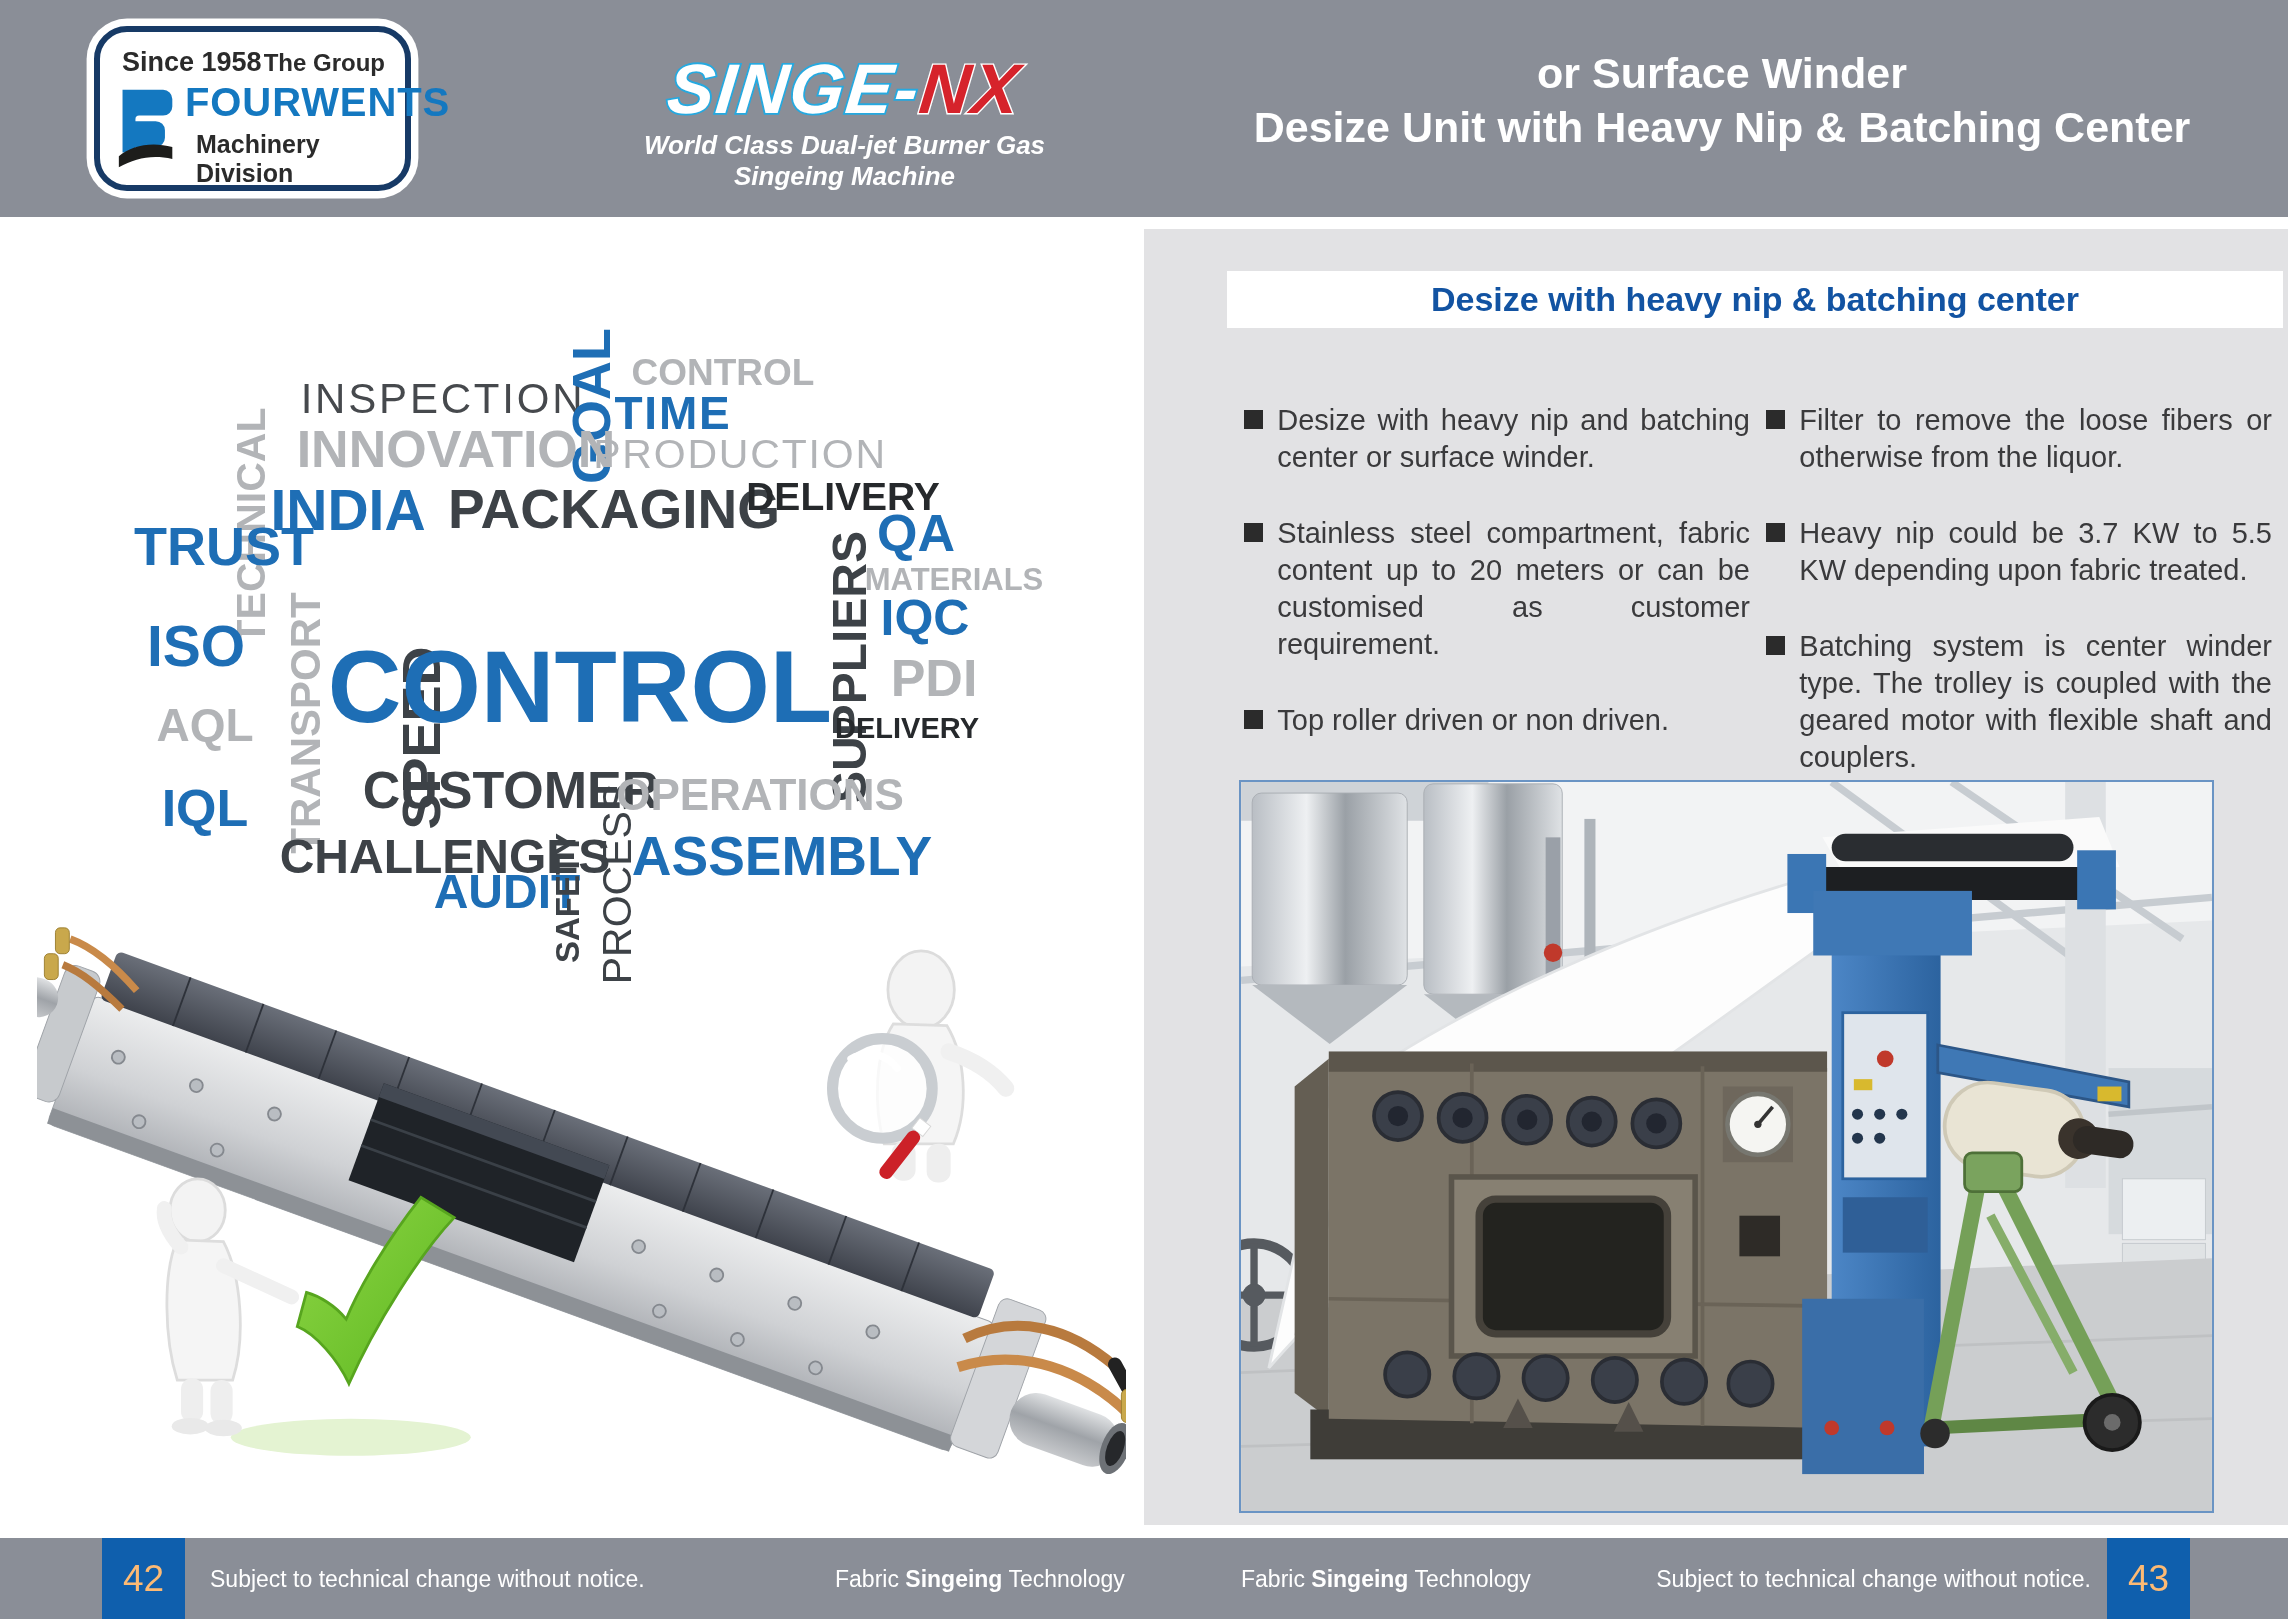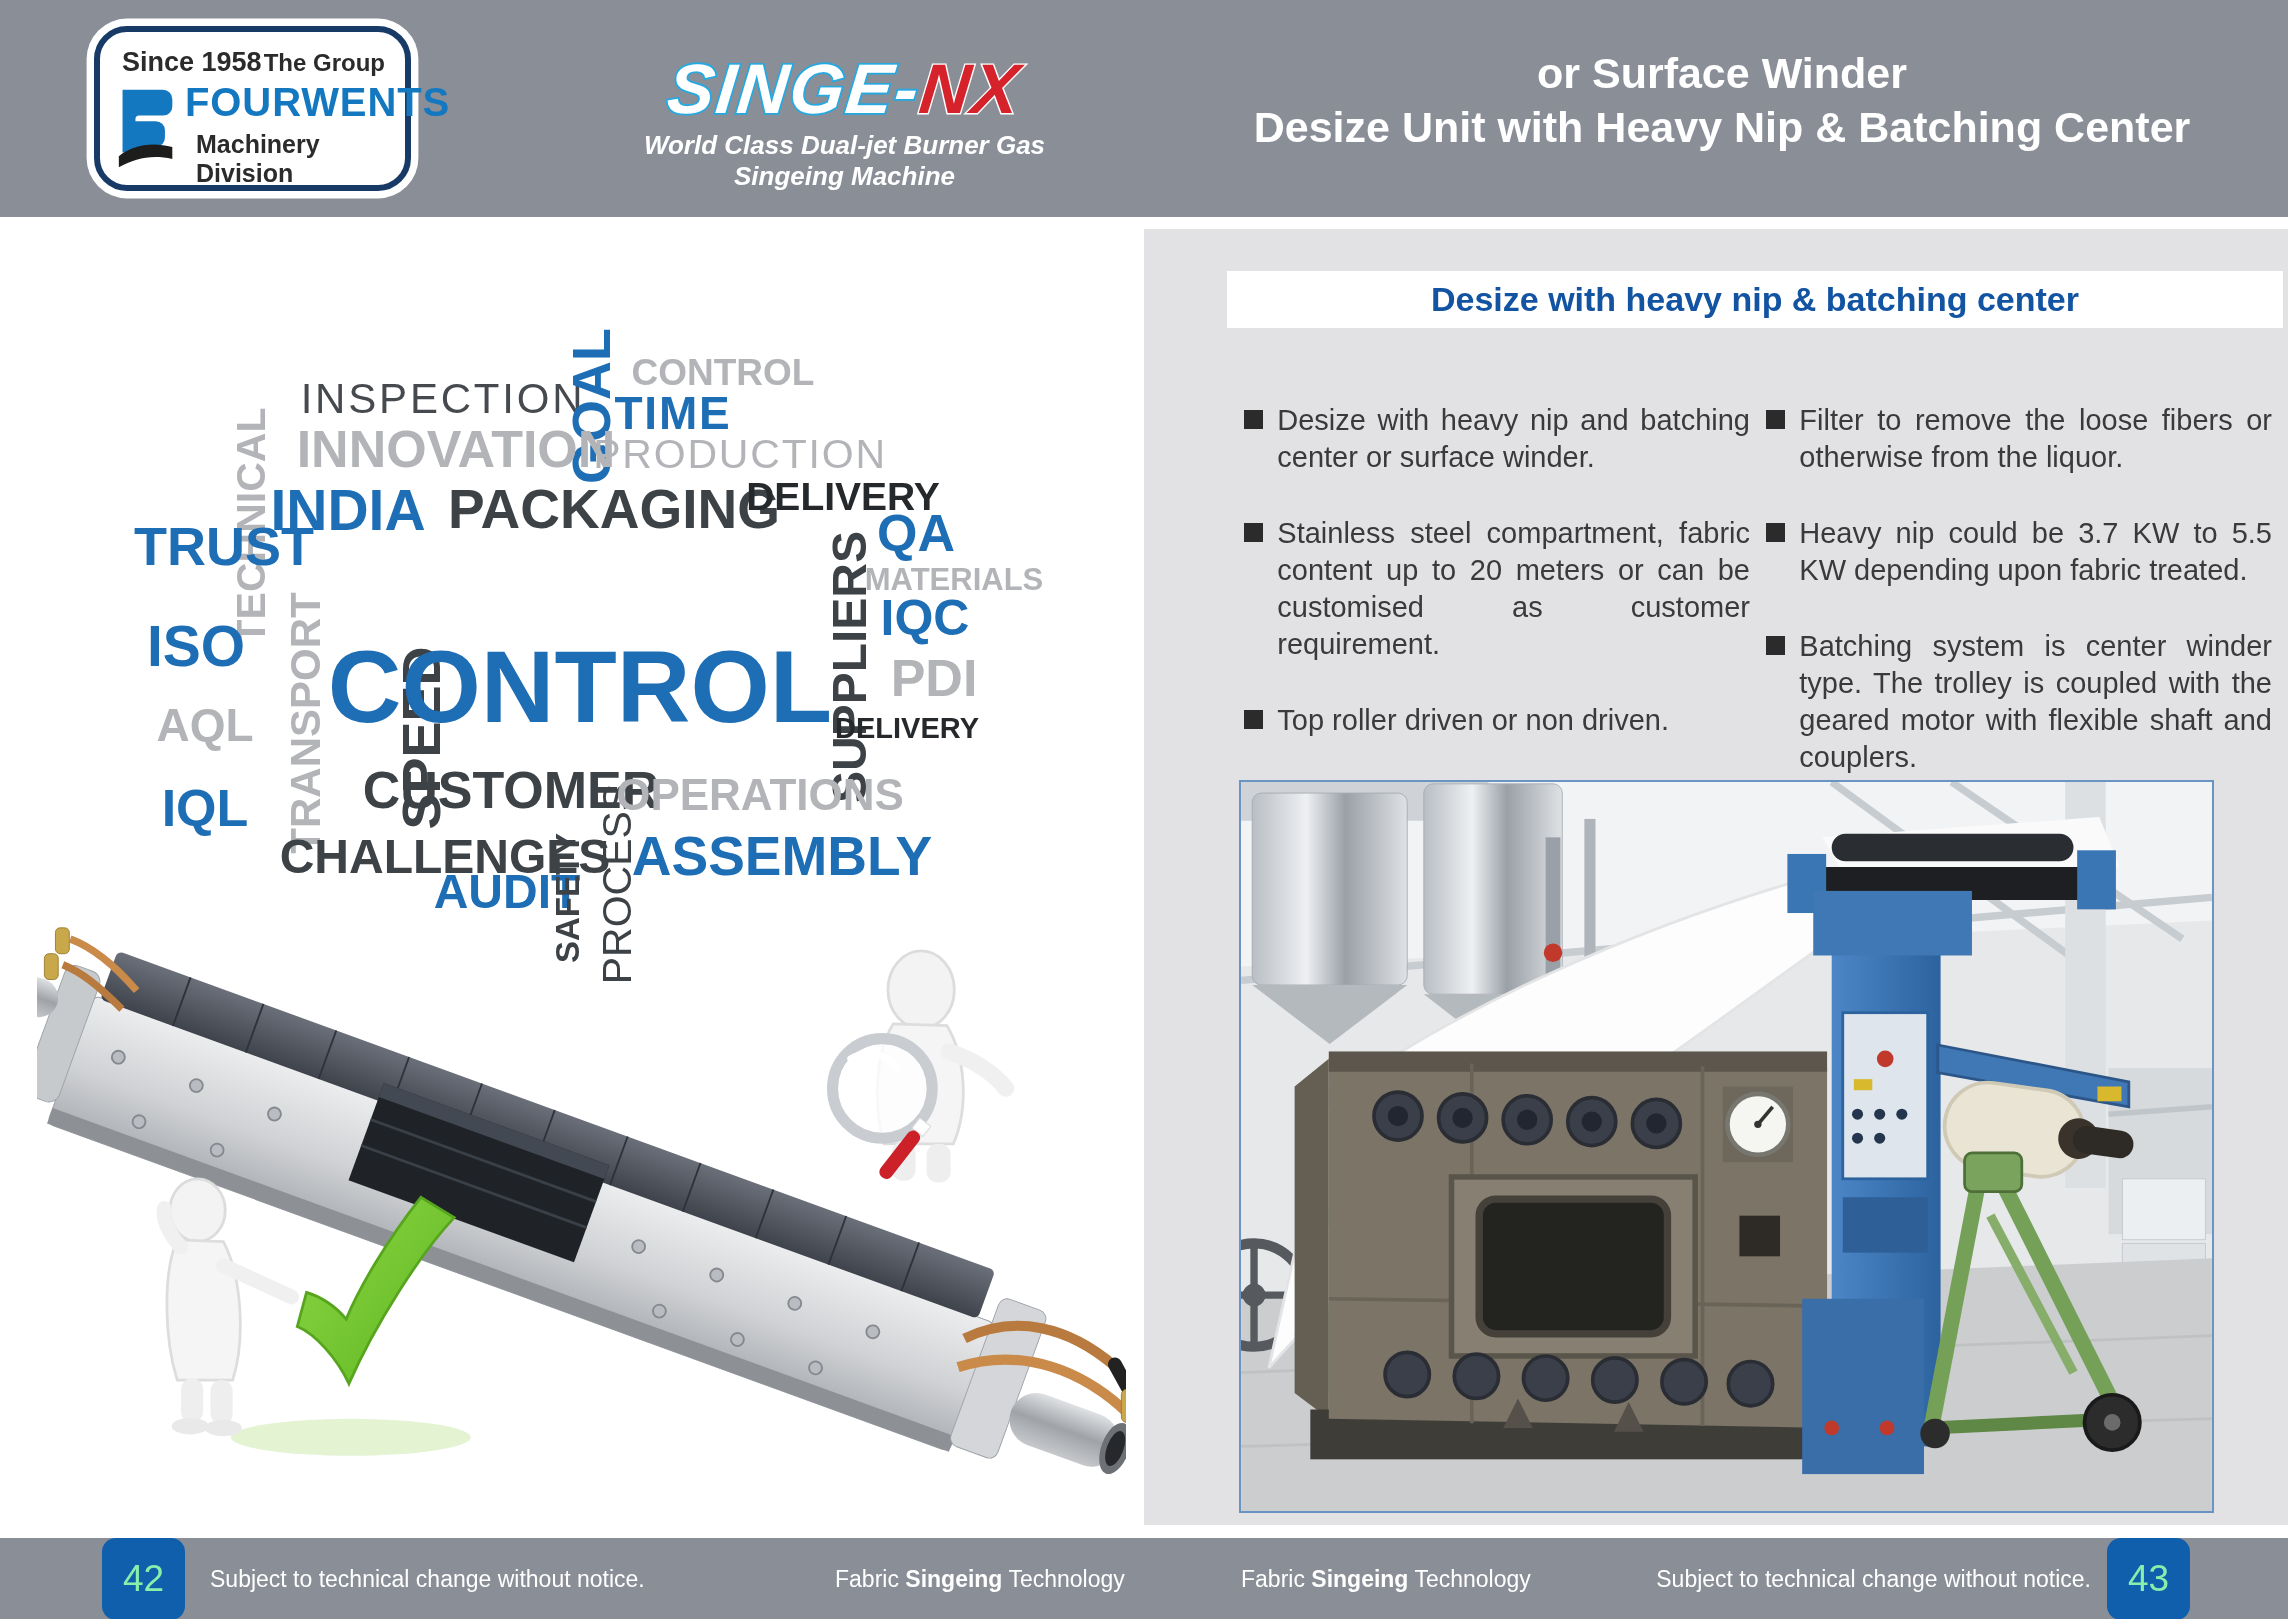--- a/index.html
+++ b/index.html
@@ -40,22 +40,22 @@
   .bullets-right{left:614px;}
   .bullet{display:flex;gap:14.8px;margin-bottom:39px;}
   .bullet .marker{flex:0 0 auto;width:18.5px;height:18.5px;background:#2b2b2b;margin-top:8.3px;}
   .bullet .btext{font-size:29px;line-height:37px;color:#3a3a3c;text-align:justify;}
 
   .photo-frame{position:absolute;left:95px;top:551px;width:971px;height:729px;
                border:2.8px solid #6a94c4;background:#e6e8ea;overflow:hidden;}
 
   
   .footer{position:absolute;left:0;top:1538px;width:2289px;height:82px;background:#8a8e97;}
-  .pageno{position:absolute;top:0;width:83px;height:82px;background:#0f5fad;color:#86efac;
-          font-size:37px;text-align:center;line-height:82px;border-radius:14px;}
+  .pageno{position:absolute;top:0;width:83px;height:82px;background:#0f5fad;color:#fdba74;
+          font-size:37px;text-align:center;line-height:82px;}
   .pageno-left{left:102px;}
   .pageno-right{left:2107px;}
   .foot-text{position:absolute;top:0;height:82px;line-height:82px;color:#ffffff;font-size:23px;}
   .notice-left{left:210px;}
   .brand-left{left:835px;}
   .brand-right{left:1241px;}
   .notice-right{right:198px;}
   .brand-bold{font-weight:800;}
 
   svg{display:block;}

